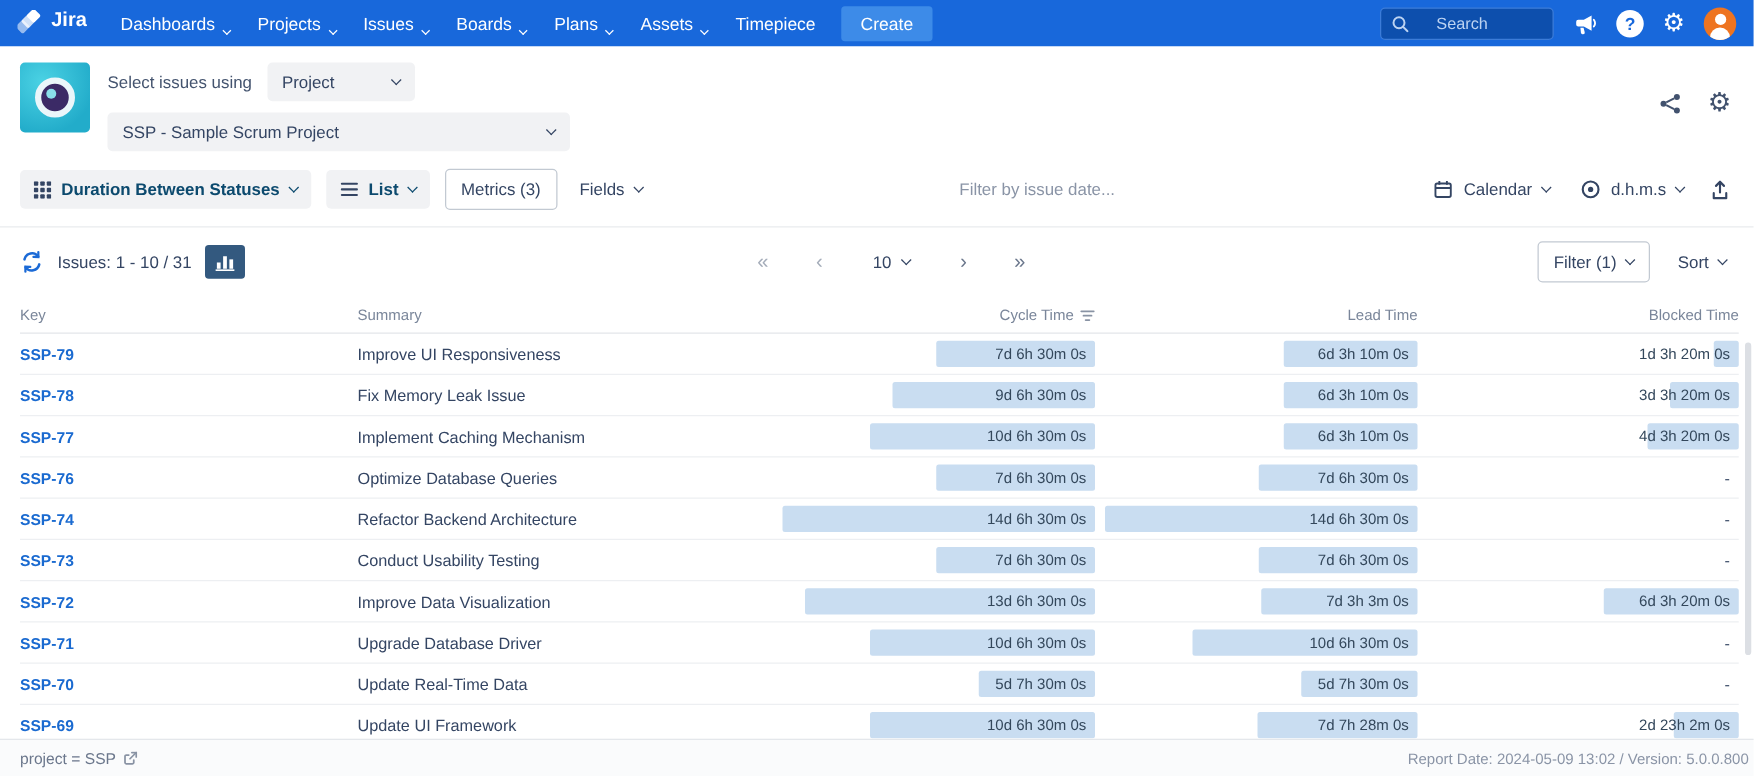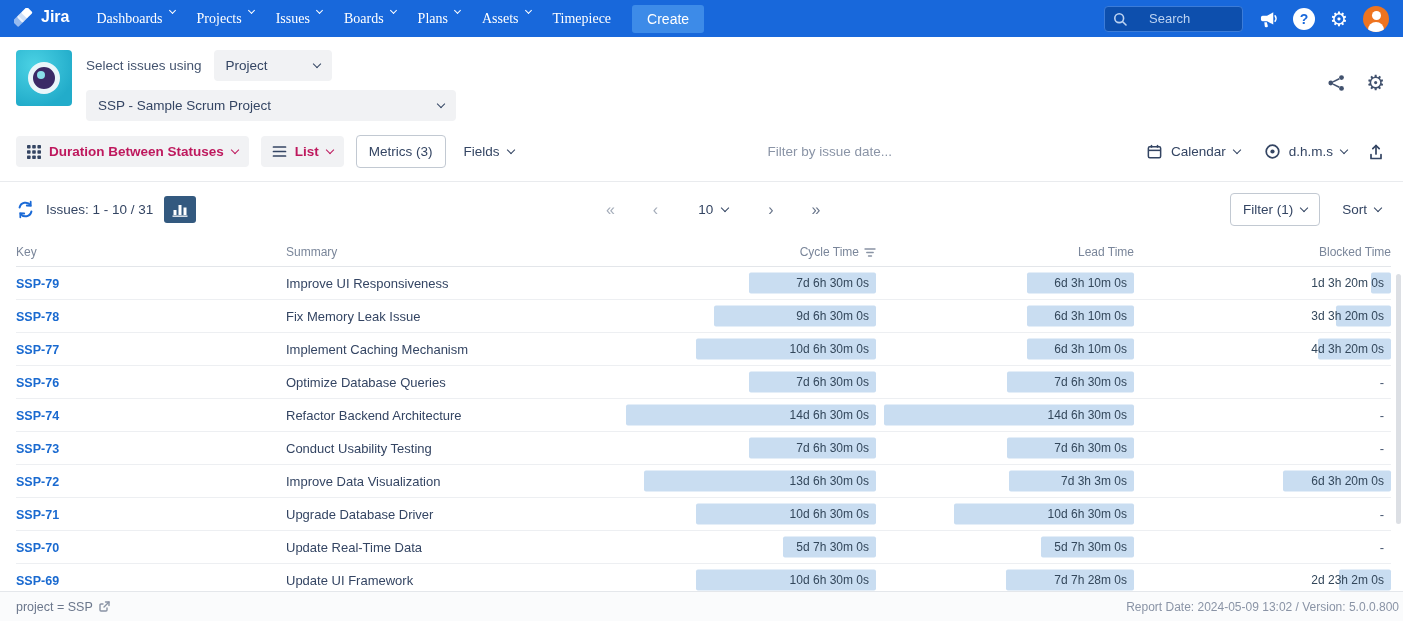--- a/index.html
+++ b/index.html
@@ -11,21 +11,21 @@
   button { font-family: inherit; cursor:pointer; background:none; border:none; color:inherit; }
 
   
   .chev{display:inline-block;width:6px;height:6px;border-right:1.6px solid currentColor;border-bottom:1.6px solid currentColor;transform:rotate(45deg);margin-top:-3px;flex:none;}
   .chev-sm{width:5px;height:5px;border-width:0 1.4px 1.4px 0;}
 
   
   .navbar{height:37px;background:#1868DB;display:flex;align-items:center;padding:0 14px;color:#fff;}
   .brand{display:flex;gap:6px;font-size:16px;font-weight:700;margin-right:16px;}
   .nav-items{display:flex;align-items:center;}
-  .nav-item{display:flex;align-items:flex-start;gap:7px;padding:8px 11px;font-size:14px;color:#fff;border-radius:3px;font-family:Liberation Serif, serif;}
+  .nav-item{display:flex;align-items:flex-end;gap:7px;padding:8px 11px;font-size:14px;color:#fff;border-radius:3px;}
   .btn-create{background:#3D8BE8;color:#fff;border-radius:3px;font-size:14px;font-weight:500;padding:6px 15px;margin-left:10px;}
   .nav-right{margin-left:auto;display:flex;align-items:center;gap:15px;}
   .search-box{display:flex;align-items:center;gap:22px;background:#0D4FAD;border:1px solid #3C7CD8;border-radius:4px;height:26px;width:139px;padding:0 8px;}
   .search-box input{background:transparent;border:none;outline:none;color:#fff;font-size:13px;width:100%;}
   .search-box input::placeholder{color:#BCD3F2;}
   .help-badge{width:22px;height:22px;border-radius:50%;background:#fff;color:#1868DB;font-weight:700;font-size:14px;display:flex;align-items:center;justify-content:center;}
   .gear-glyph{font-size:20px;line-height:1;color:#fff;}
   .avatar{width:26px;height:26px;border-radius:50%;background:#EE7420;position:relative;overflow:hidden;flex:none;}
   .avatar::before{content:"";position:absolute;width:9px;height:9px;border-radius:50%;background:#fff;left:8.5px;top:5px;}
   .avatar::after{content:"";position:absolute;width:16px;height:10px;border-radius:8px 8px 0 0;background:#fff;left:5px;top:16px;}
@@ -39,21 +39,21 @@
   .selects{display:flex;flex-direction:column;gap:9px;}
   .sel-row{display:flex;align-items:center;gap:12px;}
   .sel-label{font-size:13.5px;color:#44546F;text-align:center;}
   .select-btn{display:flex;align-items:center;justify-content:space-between;gap:14px;background:#F1F2F4;border-radius:4px;padding:8px 12px;font-size:13.5px;color:#344563;}
   .select-mode{min-width:118px;}
   .select-project{width:370px;}
   .header-actions{margin-left:auto;display:flex;align-items:center;gap:20px;margin-top:22px;color:#42526E;}
 
   
   .toolbar{display:flex;align-items:center;gap:12px;padding:4px 16px 13px 16px;border-bottom:1px solid #E9EBEE;}
-  .tool-btn{display:flex;align-items:center;gap:8px;background:#F1F2F4;border-radius:4px;padding:8px 11px;font-size:13.5px;color:#be185d;font-weight:600;}
+  .tool-btn{display:flex;align-items:center;gap:8px;background:#F1F2F4;border-radius:4px;padding:8px 11px;font-size:13.5px;color:#0c4a6e;font-weight:600;}
   .btn-outline{display:flex;align-items:center;gap:8px;background:#fff;border:1px solid #C2C9D2;border-radius:4px;padding:8px 12px;font-size:13.5px;color:#344563;}
   .btn-plain{display:flex;align-items:center;gap:8px;padding:8px 6px;font-size:13.5px;color:#344563;}
   .toolbar-center{flex:1;display:flex;justify-content:center;}
   .date-input{border:none;outline:none;font-size:13.5px;color:#8A94A6;text-align:center;width:220px;background:transparent;}
   .date-input::placeholder{color:#8A94A6;}
 
   
   .pagerbar{display:flex;align-items:center;padding:11px 16px 12px 16px;}
   .pager-left{display:flex;align-items:center;gap:11px;}
   .issues-label{font-size:13.5px;color:#344563;}

